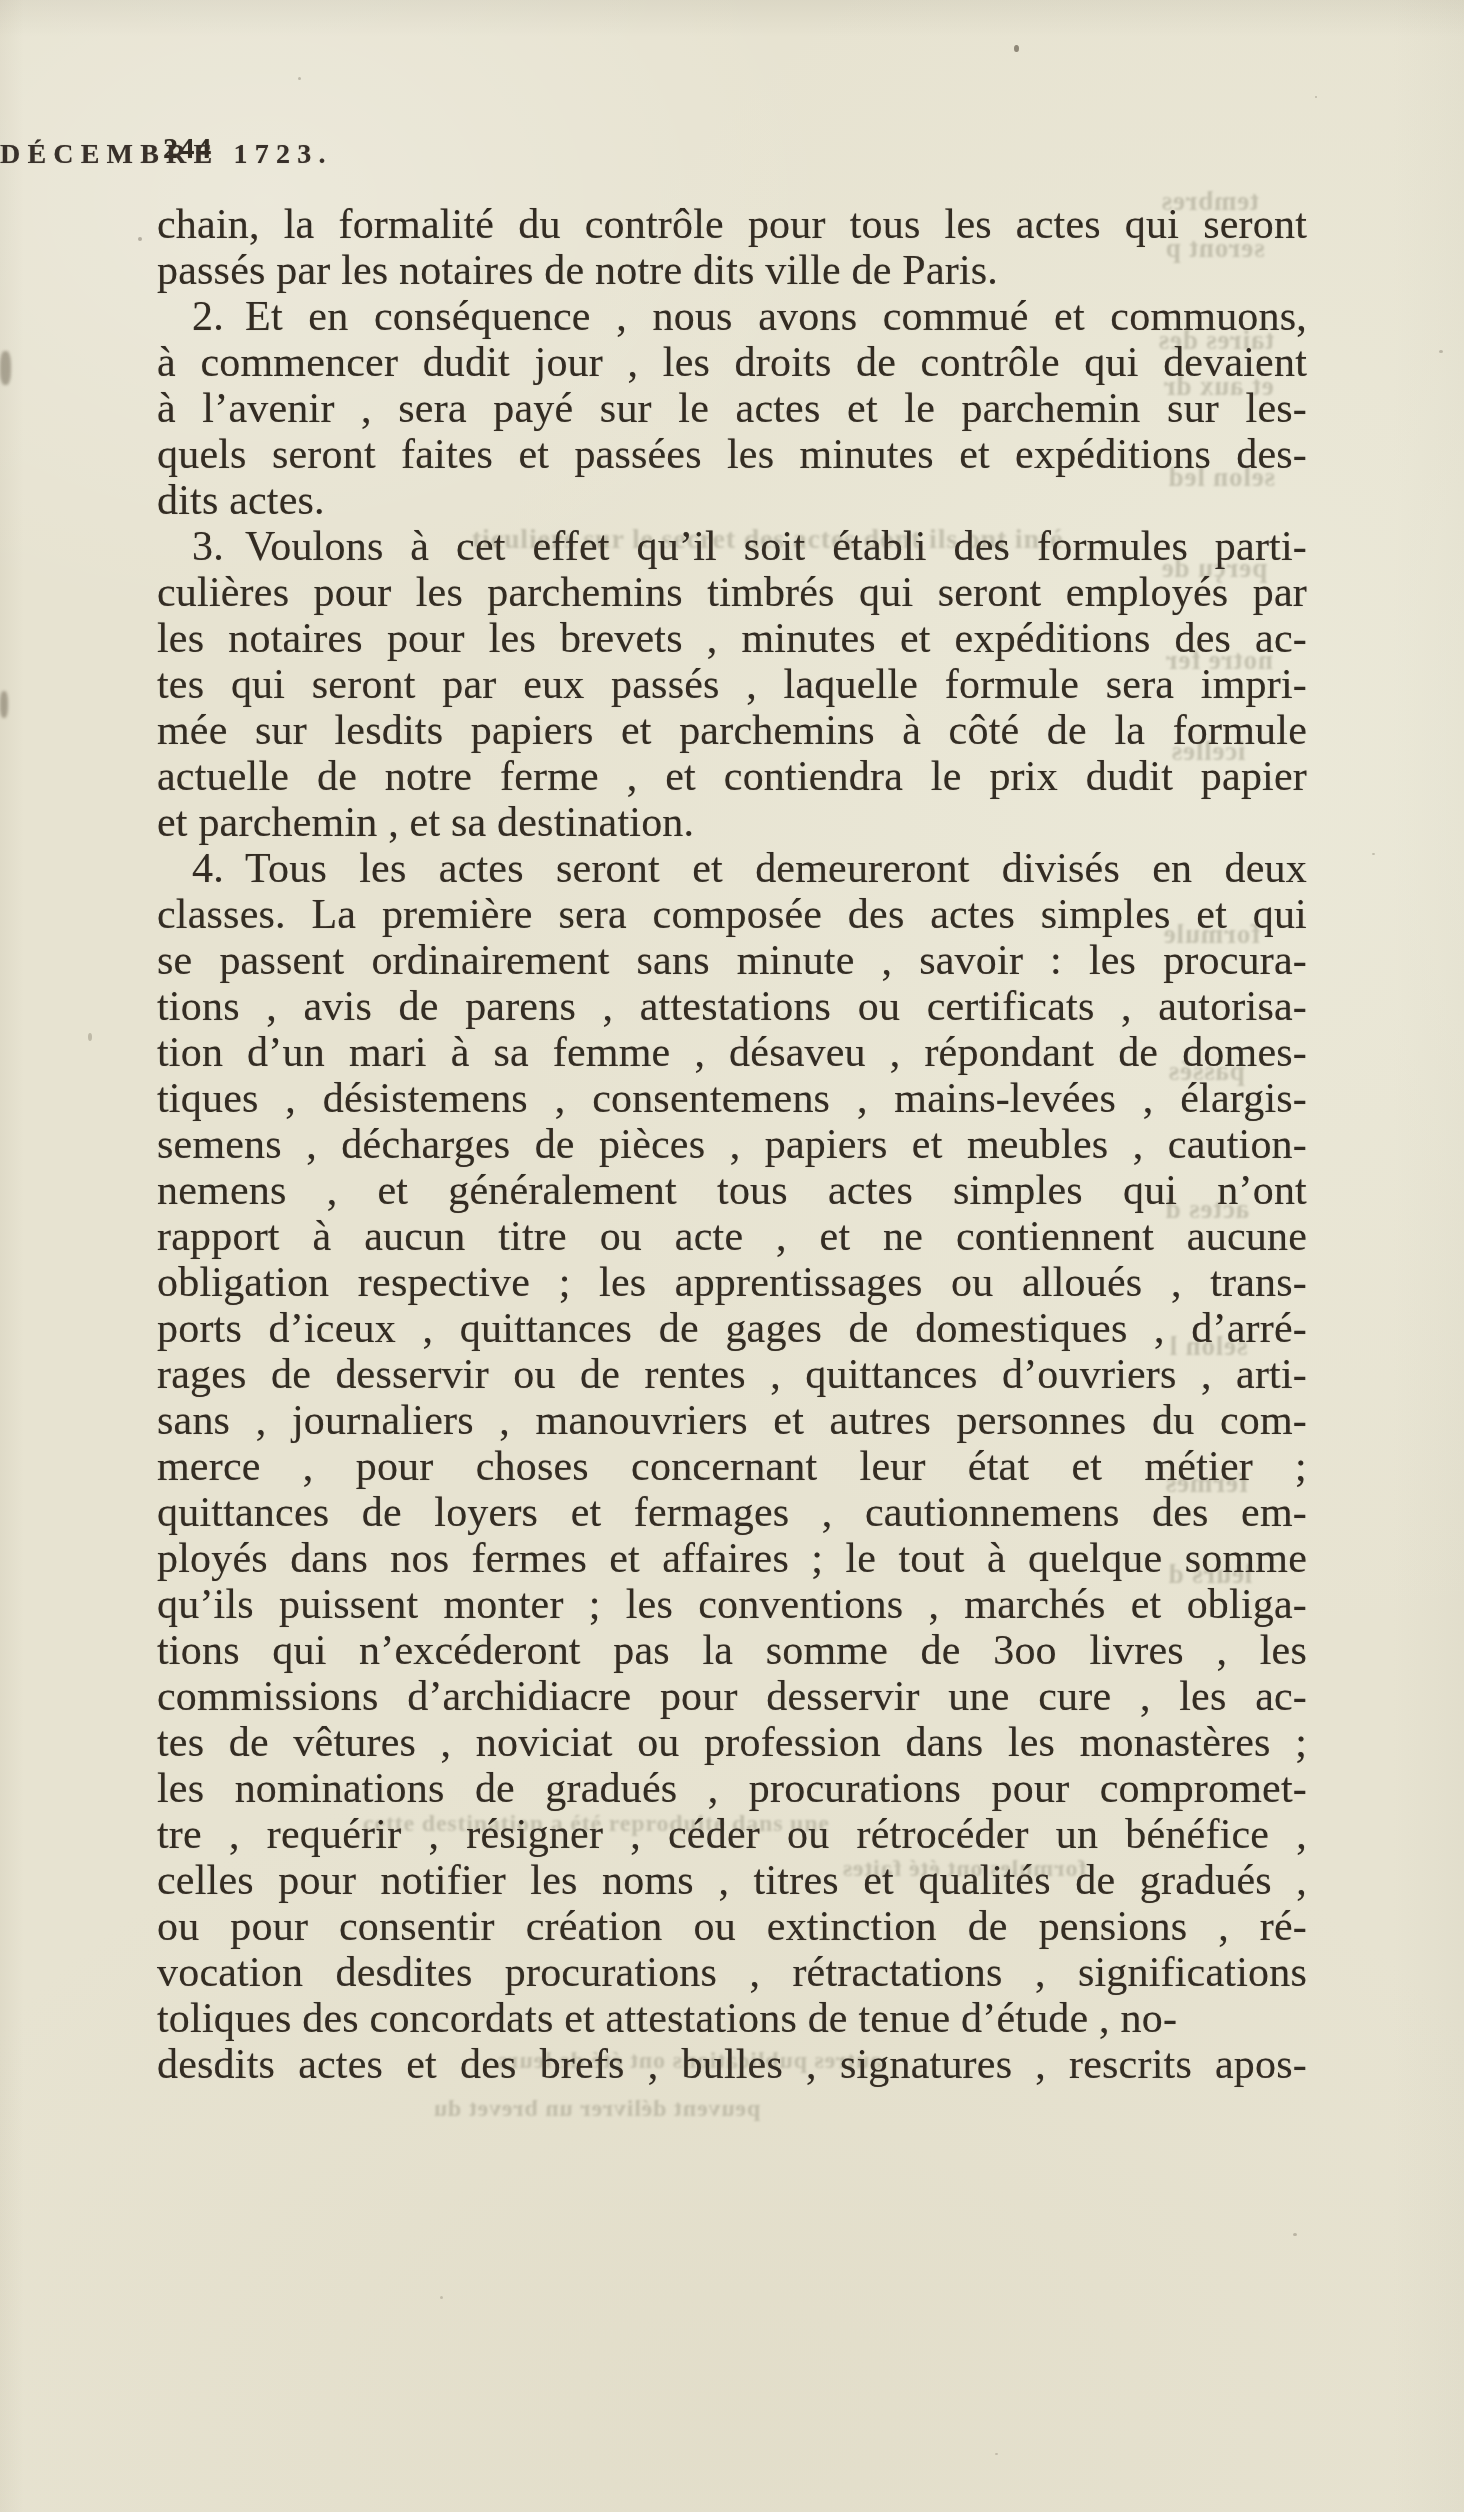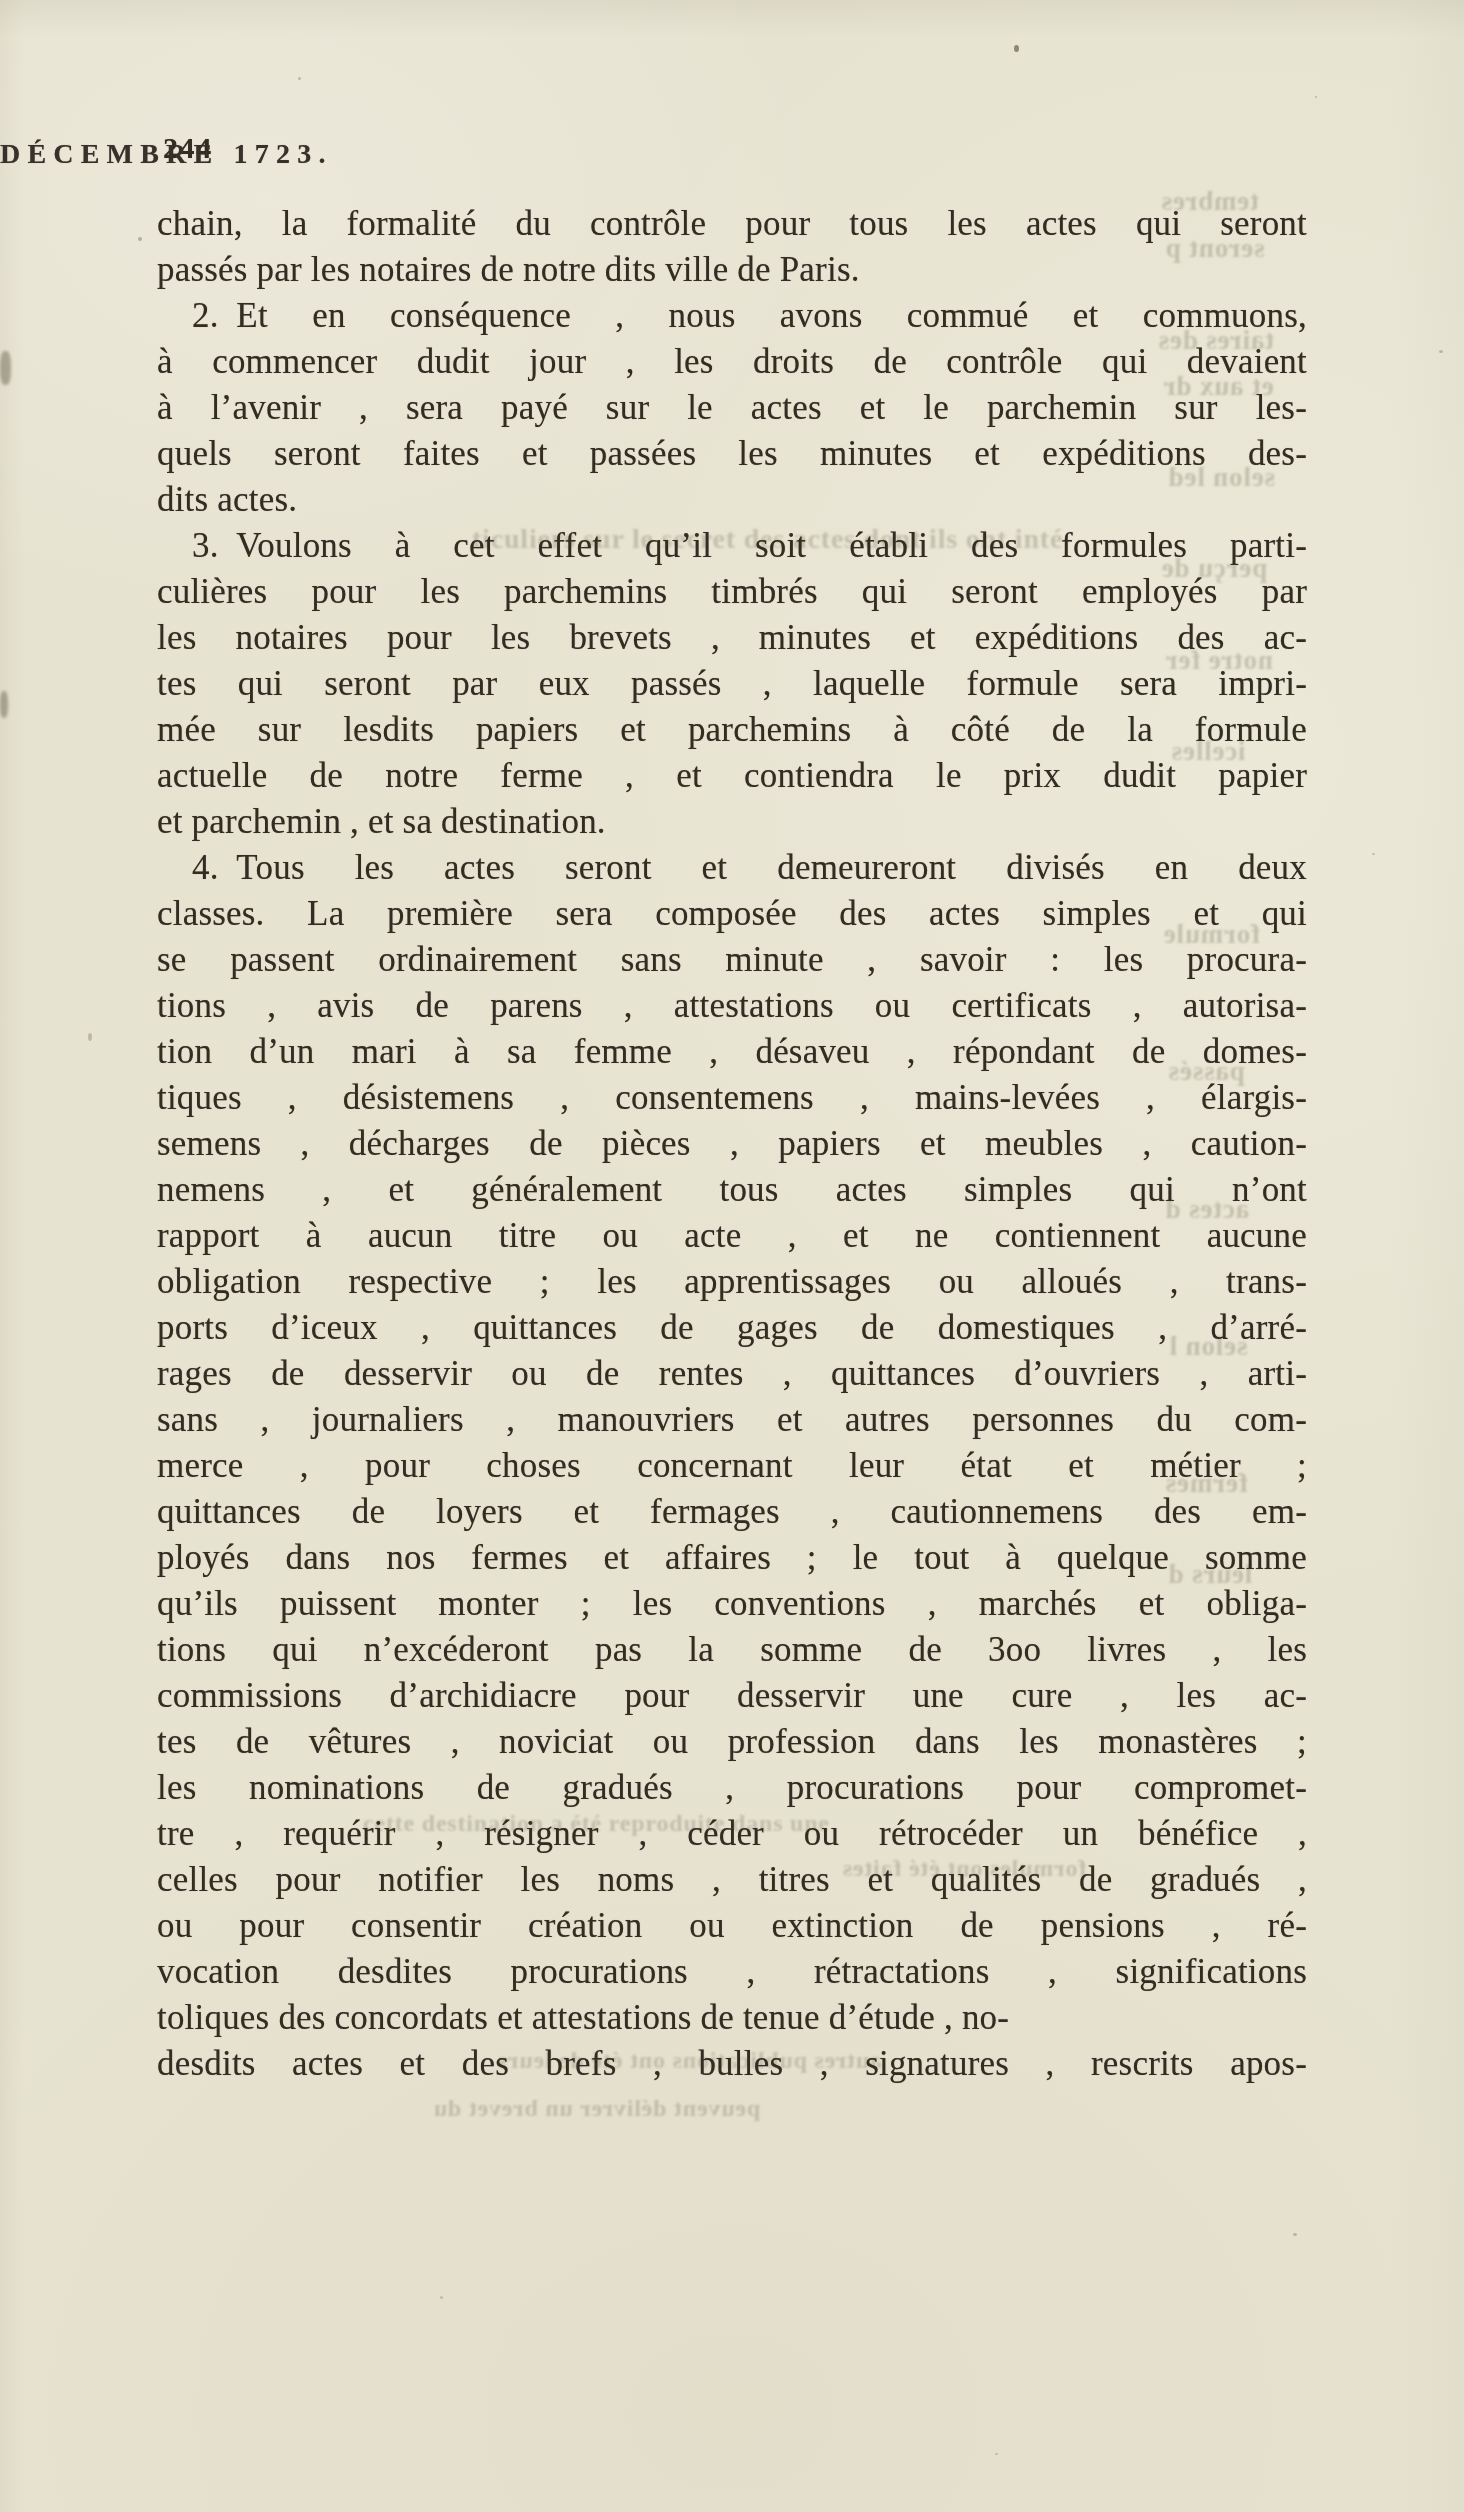--- a/index.html
+++ b/index.html
@@ -28,21 +28,21 @@
     position:absolute; left:163px; top:131px;
     font-size:30px; font-weight:bold; letter-spacing:1.6px;
     color:#332c23;
     text-shadow:0 0 0.8px rgba(50,42,32,0.4);
   }
   .textblock{
     position:absolute; left:157px; top:201px; width:1150px;
   }
   .line{
     height:46px; line-height:46px;
-    font-size:35px; letter-spacing:0.2px;
+    font-size:42px; letter-spacing:0.2px;
     text-align:justify; text-align-last:justify;
     white-space:normal;
     color:#332c23;
     text-shadow:0 0 0.8px rgba(44,36,28,0.40);
   }
   .line.indent{ padding-left:35px; }
   .line.last{ text-align-last:left; }
   .ghost{
     position:absolute;
     color:#8f8c78;

